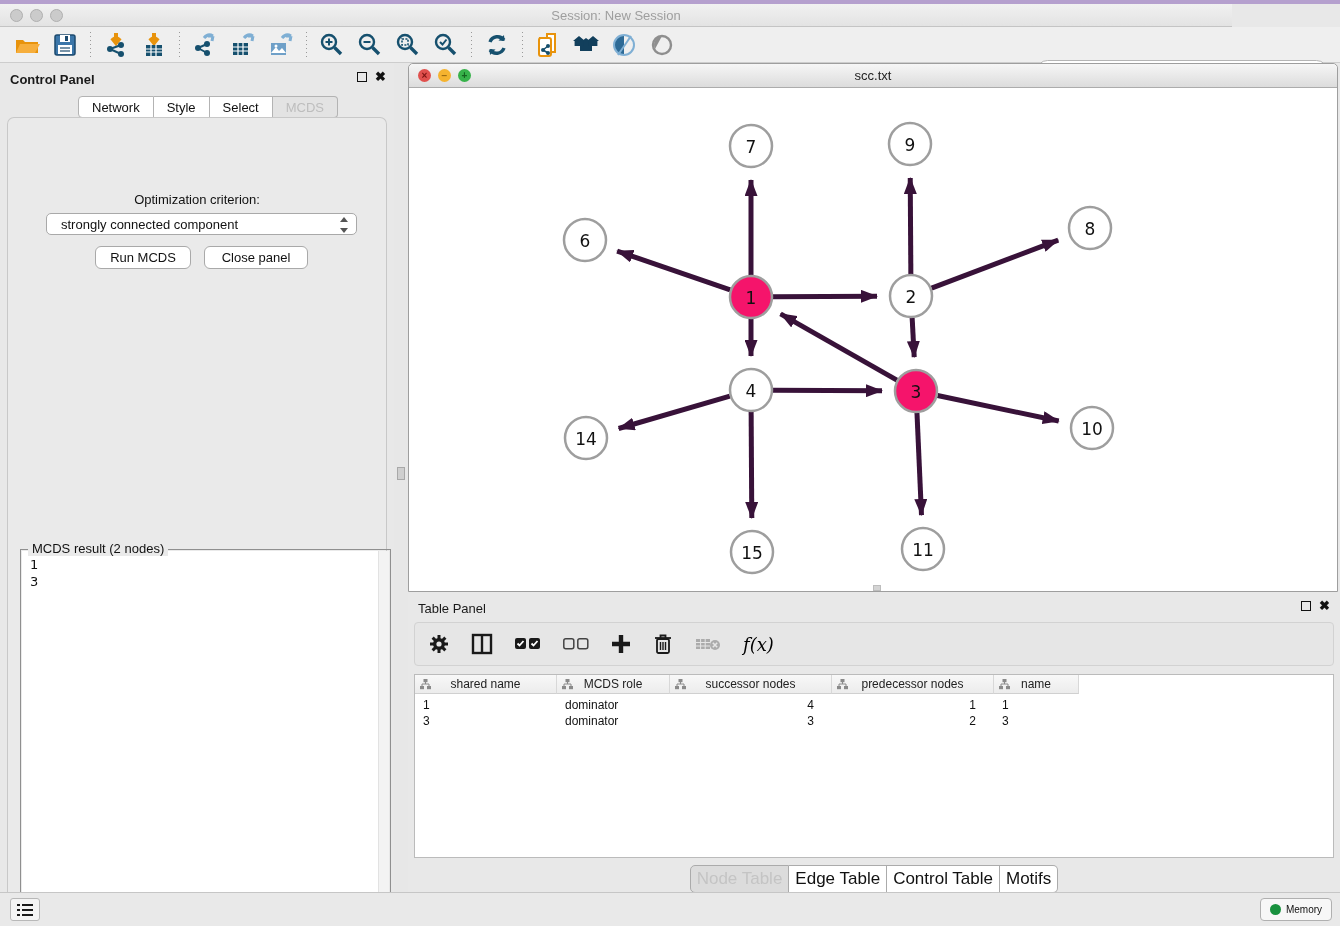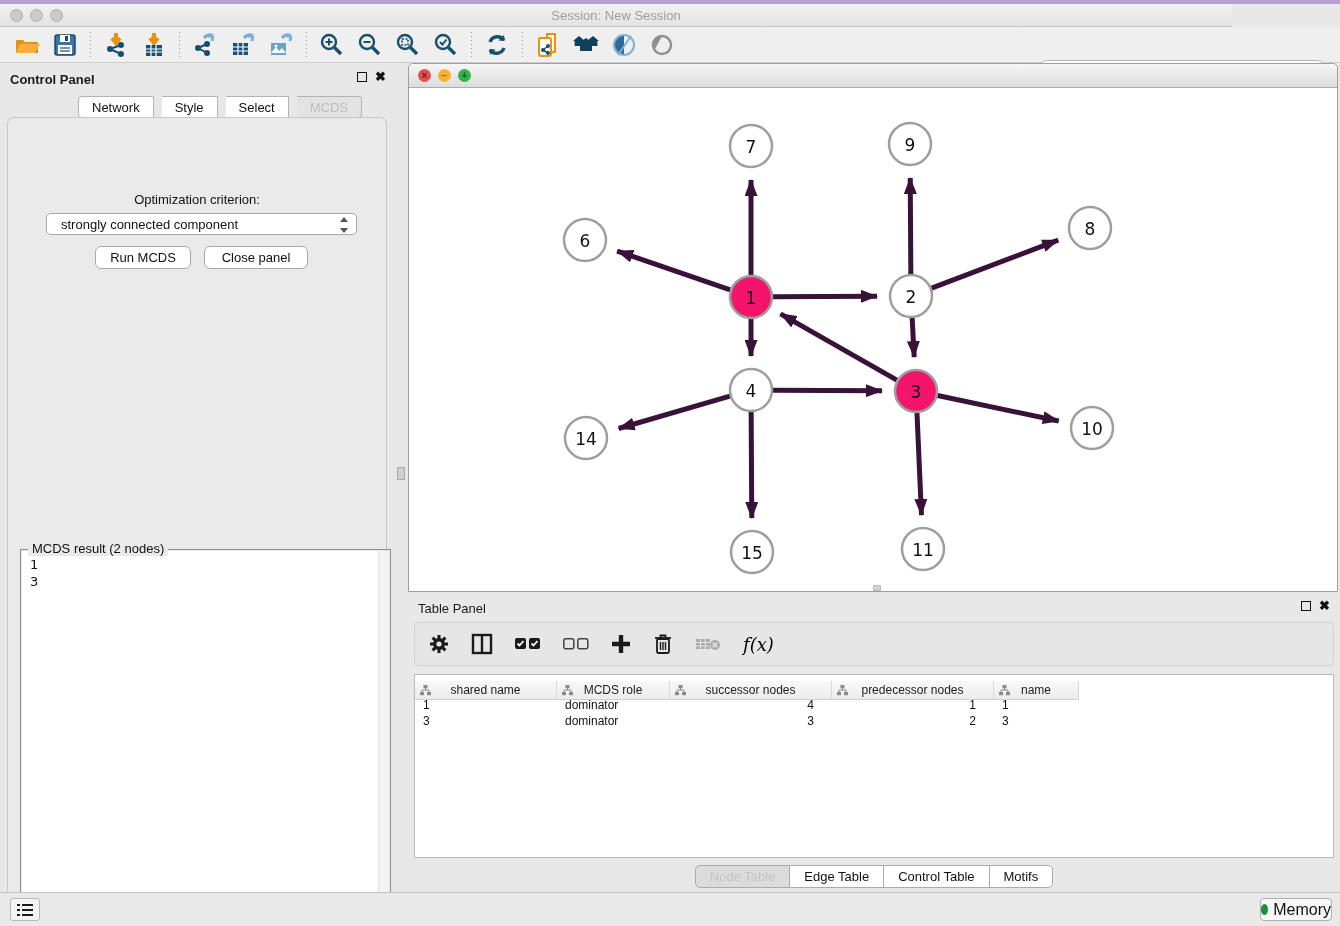--- a/index.html
+++ b/index.html
@@ -27,21 +27,21 @@
     display:flex; align-items:center; padding:0 8px; }
   #search-box input { border:none; outline:none; flex:1; font-size:13px; background:transparent; margin-left:5px; }
 
   
   #control-panel { left:0; top:63px; width:394px; height:829px; background:#E8E8E8; }
   .panel-title { font-size:13px; color:#1A1A1A; }
   .win-btns { position:absolute; display:flex; align-items:center; gap:8px; }
   .float-ico { width:10px; height:10px; border:1.6px solid #111; display:inline-block; }
   .close-ico { font-size:13px; color:#111; font-weight:bold; line-height:10px; }
 
-  #cp-tabs { position:absolute; left:78px; top:33px; height:22px; display:flex;gap:8px; }
+  #cp-tabs { position:absolute; left:78px; top:33px; height:22px; display:flex; }
   .ctab { font-size:13px; padding:3px 13px 0 13px; background:#FFF; color:#111;
     border:1px solid #B3B3B3; border-left:none; }
   .ctab:first-child { border-left:1px solid #B3B3B3; border-radius:4px 0 0 4px; }
   .ctab.sel { background:#E3E3E3; color:#BDBDBD; border-radius:0 4px 4px 0; }
 
   #cp-content { position:absolute; left:7px; top:54px; width:380px; height:775px;
     background:#EAEAEA; border:1px solid #C8C8C8; border-radius:7px 7px 0 0; border-bottom:none; }
   #opt-label { position:absolute; left:0; right:0; top:74px; text-align:center; font-size:13px; color:#111; }
   #criterion-select { position:absolute; left:38px; top:95px; width:311px; height:22px; background:#FFF;
     border:1px solid #A9A9A9; border-radius:5px; font-size:13px; display:flex; align-items:center;
@@ -80,44 +80,44 @@
   #net-resize-handle { position:absolute; left:50%; bottom:0; width:8px; height:6px; background:#D4D4D4; border:1px solid #BDBDBD; }
 
   
   #table-panel { left:408px; top:596px; width:932px; height:294px; background:#E8E8E8; }
   #tp-toolbar { position:absolute; left:6px; top:26px; width:920px; height:44px; background:#E6E6E6;
     border:1px solid #D2D2D2; border-radius:4px; display:flex; align-items:center; padding-left:14px; gap:22px; }
   .tp-ico { display:flex; align-items:center; justify-content:center; }
   #fx-label { font-family:"DejaVu Serif", serif; font-style:italic; font-size:18px; color:#000000; }
 
   #tp-table { position:absolute; left:6px; top:78px; width:920px; height:184px; background:#FFF; border:1px solid #BBB; }
-  #tp-header { position:absolute; left:0; top:0; height:25px; display:flex;align-items:flex-end; }
+  #tp-header { position:absolute; left:0; top:0; height:19px; display:flex;align-items:flex-end; }
   .th { position:relative; height:19px; background:linear-gradient(#F8F8F8,#ECECEC);
     border-right:1px solid #D8D8D8; border-bottom:1px solid #D0D0D0;
     display:flex; align-items:center; justify-content:center; font-size:12px; color:#222; }
   .th .hier { position:absolute; left:5px; top:4px; }
   .tp-row { position:absolute; left:0; height:16px; display:flex; font-size:12px; color:#111; }
   .td { height:16px; display:flex; align-items:center; }
   .td.l { justify-content:flex-start; padding-left:8px; }
   .td.r { justify-content:flex-end; padding-right:18px; }
 
   #tp-tabs { position:absolute; left:0; right:0; top:269px; display:flex; justify-content:center; }
-  .ttab { font-size:13px; padding:3px 14px; background:#FFF; color:#111; border:1px solid #ABABAB; border-left:none; }
+  .ttab { font-size:17px; padding:3px 6px; background:#FFF; color:#111; border:1px solid #ABABAB; border-left:none; }
   .ttab:first-child { border-left:1px solid #ABABAB; border-radius:5px 0 0 5px; }
   .ttab:last-child { border-radius:0 5px 5px 0; }
   .ttab.sel { background:#DCDCDC; color:#C4C4C4; }
 
   
   #status-bar { left:0; top:892px; width:1340px; height:34px; background:#E9E9E9; border-top:1px solid #C6C6C6; }
   #list-btn { position:absolute; left:10px; top:5px; width:30px; height:23px; background:#F4F4F4;
     border:1px solid #B8B8B8; border-radius:3px; display:flex; align-items:center; justify-content:center; }
   #memory-btn { position:absolute; right:8px; top:5px; width:72px; height:23px; background:#F7F7F7;
     border:1px solid #B0B0B0; border-radius:4px; display:flex; align-items:center; justify-content:center; gap:5px; }
   #memory-btn .dot { width:11px; height:11px; border-radius:50%; background:#18913E; }
-  #memory-btn .lbl { font-size:16px; color:#111; }
+  #memory-btn .lbl { font-size:10px; color:#111; }
 </style>
 </head>
 <body>
 
 <div id="purple-strip" class="abs"></div>
 
 <div id="titlebar" class="abs">
   <span class="tl-dot" style="left:10px"></span>
   <span class="tl-dot" style="left:30px"></span>
   <span class="tl-dot" style="left:50px"></span>
@@ -294,20 +294,21 @@
 
 <div id="v-splitter" class="abs">
   <div class="handle"></div>
 </div>
 
 <div id="net-window" class="abs">
   <div id="net-titlebar">
     <span class="traffic" style="left:9px; background:#E0504D; color:#7E1513;">×</span>
     <span class="traffic" style="left:29px; background:#F5B32F; color:#9A6A10;">−</span>
     <span class="traffic" style="left:49px; background:#37B24A; color:#14641F;">+</span>
+    <div class="title">scc.txt</div>
   </div>
   <div id="net-canvas">
     <svg id="graph-svg" width="928" height="504">
       <defs>
         <marker id="arrow" markerUnits="userSpaceOnUse" markerWidth="17" markerHeight="13" refX="16" refY="6.5" orient="auto">
           <path d="M0,0 L17,6.5 L0,13 Z" fill="#381239"></path>
         </marker>
       </defs>
       <g id="edge-layer">
           <line x1="342" y1="187" x2="342" y2="92" stroke="#381239" stroke-width="5" marker-end="url(#arrow)"></line>

